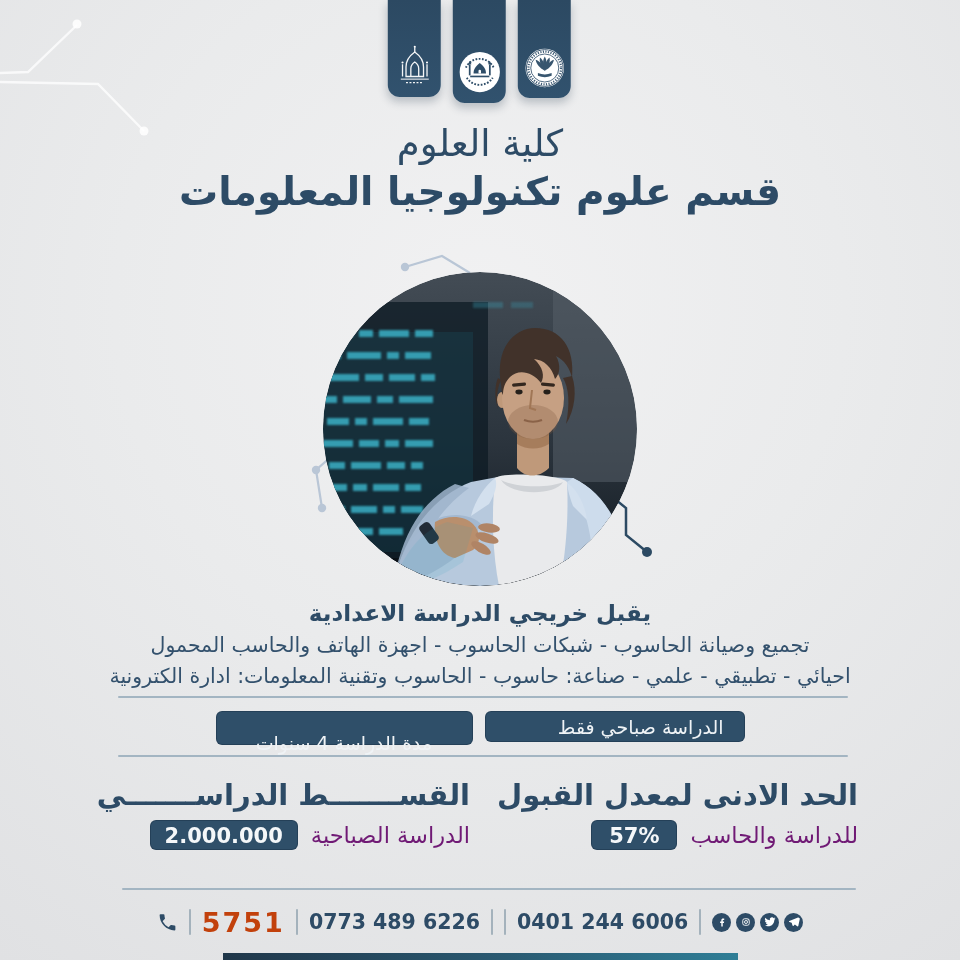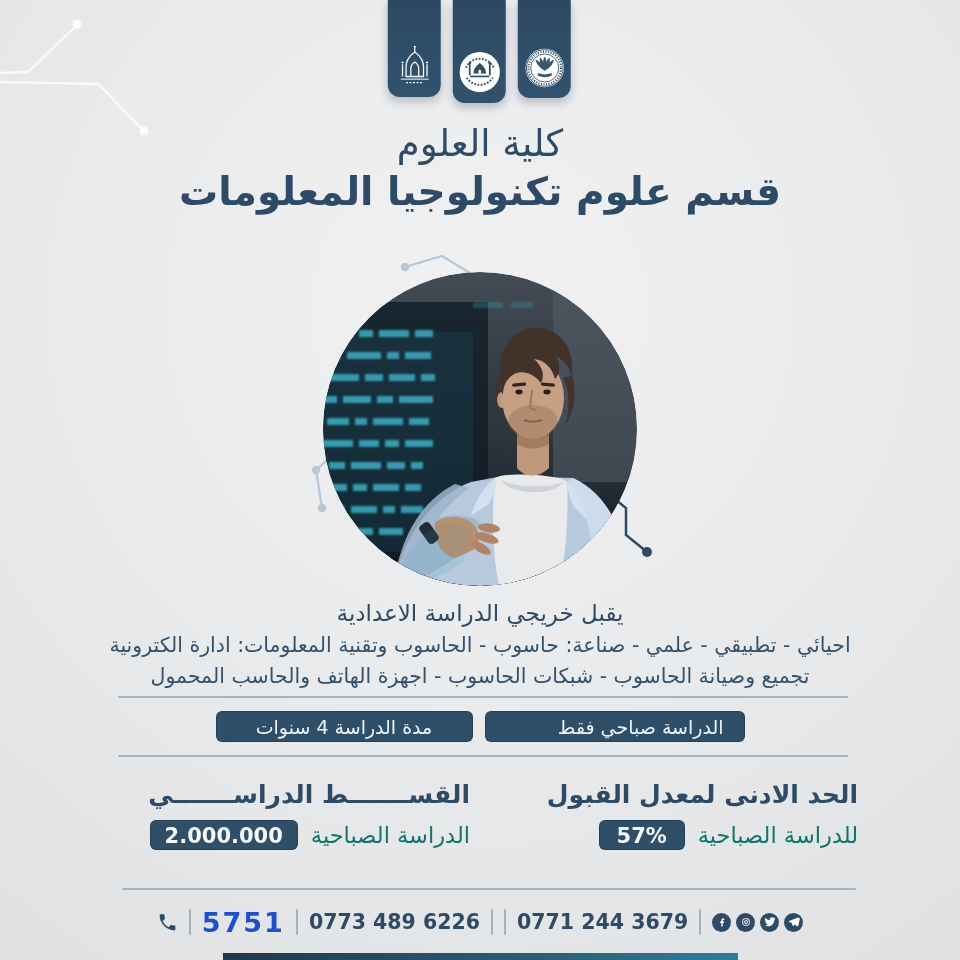--- a/index.html
+++ b/index.html
@@ -22,55 +22,55 @@
   
   .title-college{top:112px;left:0;width:100%;text-align:center;font-size:37px;line-height:48px;
     font-weight:500;color:#2d4b66;margin-top:8px;}
   .title-dept{top:157px;left:0;width:100%;text-align:center;font-size:39px;line-height:70px;
     font-weight:700;color:#2d4b66;letter-spacing:0;}
   
   .photo-wrap{left:323px;top:272px;width:314px;height:314px;border-radius:50%;overflow:hidden;z-index:4;}
   .decor{left:0;top:0;width:960px;height:960px;z-index:3;pointer-events:none;}
   
   .admission{top:597px;left:0;width:100%;text-align:center;direction:rtl;color:#33516d;z-index:5;}
-  .admission .lead{font-size:23px;line-height:33px;font-weight:400;color:#2d4b66;}
+  .admission .lead{font-size:23px;line-height:33px;font-weight:700;color:#2d4b66;}
   .admission .tracks{font-size:20.5px;line-height:31px;}
   
   .divider{height:2px;background:#9fb2c0;border-radius:1px;opacity:.95;}
   .divider-1{top:696px;left:118px;right:112px;}
   .divider-2{top:755px;left:118px;right:112px;}
   .divider-3{top:888px;left:122px;right:104px;}
   
   .pills{top:711px;left:0;width:100%;display:flex;justify-content:center;gap:12px;direction:rtl;}
   .pill{
     background:#2f4f69;color:#eff3f6;font-size:19px;line-height:31px;height:31px;
     border-radius:6px;text-align:center;border:1px solid rgba(18,38,56,.35);
     box-sizing:border-box;
   }
   .pill-morning{min-width:260px;padding:0 20px;text-align:right;}
-  .pill-duration{min-width:257px;padding:0 20px;}
+  .pill-duration{min-width:257px;padding:16px 20px;}
   
   .info-block{position:absolute;top:777px;text-align:right;direction:rtl;}
   .block-accept{right:102px;}
   .block-tuition{right:490px;}
-  .info-title{font-size:25px;line-height:36px;font-weight:700;color:#2d4b66;white-space:nowrap;}
+  .info-title{font-size:29px;line-height:36px;font-weight:700;color:#2d4b66;white-space:nowrap;}
   .info-row{margin-top:7px;display:flex;align-items:center;gap:13px;justify-content:flex-start;}
-  .info-label{font-size:22.5px;color:#0f766e;font-weight:500;white-space:nowrap;}
+  .info-label{font-size:22.5px;color:#701a75;font-weight:500;white-space:nowrap;}
   .value-chip{
     background:#2f4f69;color:#f4f7f9;font-weight:700;font-size:21px;line-height:30px;height:30px;
     border-radius:6px;text-align:center;direction:ltr;padding:0 14px;box-sizing:border-box;
     border:1px solid rgba(18,38,56,.35);
   }
   .chip-rate{min-width:86px;}
   .chip-fee{min-width:146px;}
   
   .footer{top:902px;left:0;width:100%;height:40px;display:flex;align-items:center;justify-content:center;
     gap:11px;direction:ltr;color:#2d4b66;}
   .f-sep{width:2px;height:26px;background:#93a5b2;border-radius:1px;opacity:.8;}
-  .short-number{font-size:27px;font-weight:800;letter-spacing:2px;color:#1d4ed8;}
+  .short-number{font-size:27px;font-weight:800;letter-spacing:2px;color:#c2410c;}
   .phone-number{font-size:20.5px;font-weight:700;color:#2d4b66;white-space:nowrap;cursor:pointer;}
   .socials{display:flex;gap:5px;align-items:center;}
   .soc{width:19px;height:19px;border-radius:50%;background:#2d4b66;display:flex;align-items:center;
     justify-content:center;cursor:pointer;}
   .soc svg{display:block;}
   
   .bottom-bar{bottom:0;left:223px;width:515px;height:7px;
     background:linear-gradient(90deg,#20374a 0%,#2a5a72 55%,#2f7e96 100%);}
 </style>
 </head>
@@ -266,37 +266,37 @@
         <path d="M178 108 C174 116 173 128 175 137 C171 126 172 112 175 106 Z" fill="#41322a"></path>
       </g>
 
       <path d="M70 314 C80 280 100 258 124 250 L150 256 L140 290 C110 310 90 314 70 314 Z" fill="#2fa7bd" opacity="0.12"></path>
     </g>
   </svg>
 </div>
 
 <div class="abs admission">
   <div class="lead">يقبل خريجي الدراسة الاعدادية</div>
+  <div class="tracks">تجميع وصيانة الحاسوب - شبكات الحاسوب - اجهزة الهاتف والحاسب المحمول</div>
   <div class="tracks">احيائي - تطبيقي - علمي - صناعة: حاسوب - الحاسوب وتقنية المعلومات: ادارة الكترونية</div>
-  <div class="tracks">تجميع وصيانة الحاسوب - شبكات الحاسوب - اجهزة الهاتف والحاسب المحمول</div>
 </div>
 
 <div class="abs divider divider-1"></div>
 
 <div class="abs pills">
   <div class="pill pill-morning">الدراسة صباحي فقط</div>
   <div class="pill pill-duration">مدة الدراسة 4 سنوات</div>
 </div>
 
 <div class="abs divider divider-2"></div>
 
 <div class="info-block block-accept">
   <div class="info-title">الحد الادنى لمعدل القبول</div>
   <div class="info-row">
-    <span class="info-label">للدراسة الصباحية</span>
+    <span class="info-label">للدراسة والحاسب</span>
     <span class="value-chip chip-rate">57%</span>
   </div>
 </div>
 
 <div class="info-block block-tuition">
   <div class="info-title">القســـــــط الدراســـــــي</div>
   <div class="info-row">
     <span class="info-label">الدراسة الصباحية</span>
     <span class="value-chip chip-fee">2.000.000</span>
   </div>
@@ -307,21 +307,21 @@
 <div class="abs footer">
   <svg width="21" height="21" viewBox="0 0 24 24">
     <path fill="#2d4b66" d="M6.62 10.79a15.1 15.1 0 0 0 6.59 6.59l2.2-2.2a1 1 0 0 1 1.02-.25c1.12.37 2.32.57 3.57.57a1 1 0 0 1 1 1V20a1 1 0 0 1-1 1C10.85 21 3 13.15 3 3.5a1 1 0 0 1 1-1h3.5a1 1 0 0 1 1 1c0 1.25.2 2.45.57 3.57a1 1 0 0 1-.25 1.02l-2.2 2.2z"></path>
   </svg>
   <span class="f-sep"></span>
   <span class="short-number">5751</span>
   <span class="f-sep"></span>
   <span class="phone-number">0773 489 6226</span>
   <span class="f-sep"></span>
   <span class="f-sep"></span>
-  <span class="phone-number">0771 244 3679</span>
+  <span class="phone-number">0401 244 6006</span>
   <span class="f-sep"></span>
   <span class="socials">
     <span class="soc">
       <svg width="12" height="12" viewBox="0 0 24 24">
           <path fill="#fff" d="M13.5 21v-7h2.4l.4-2.9h-2.8V9.2c0-.8.3-1.4 1.5-1.4h1.4V5.2C16.1 5.1 15.2 5 14.2 5c-2.1 0-3.6 1.3-3.6 3.8v2.3H8.2V14h2.4v7h2.9z"></path>
         </svg>
     </span>
     <span class="soc">
       <svg width="12" height="12" viewBox="0 0 24 24">
         <rect x="5.5" y="5.5" width="13" height="13" rx="3.8" fill="none" stroke="#fff" stroke-width="1.8"></rect>

